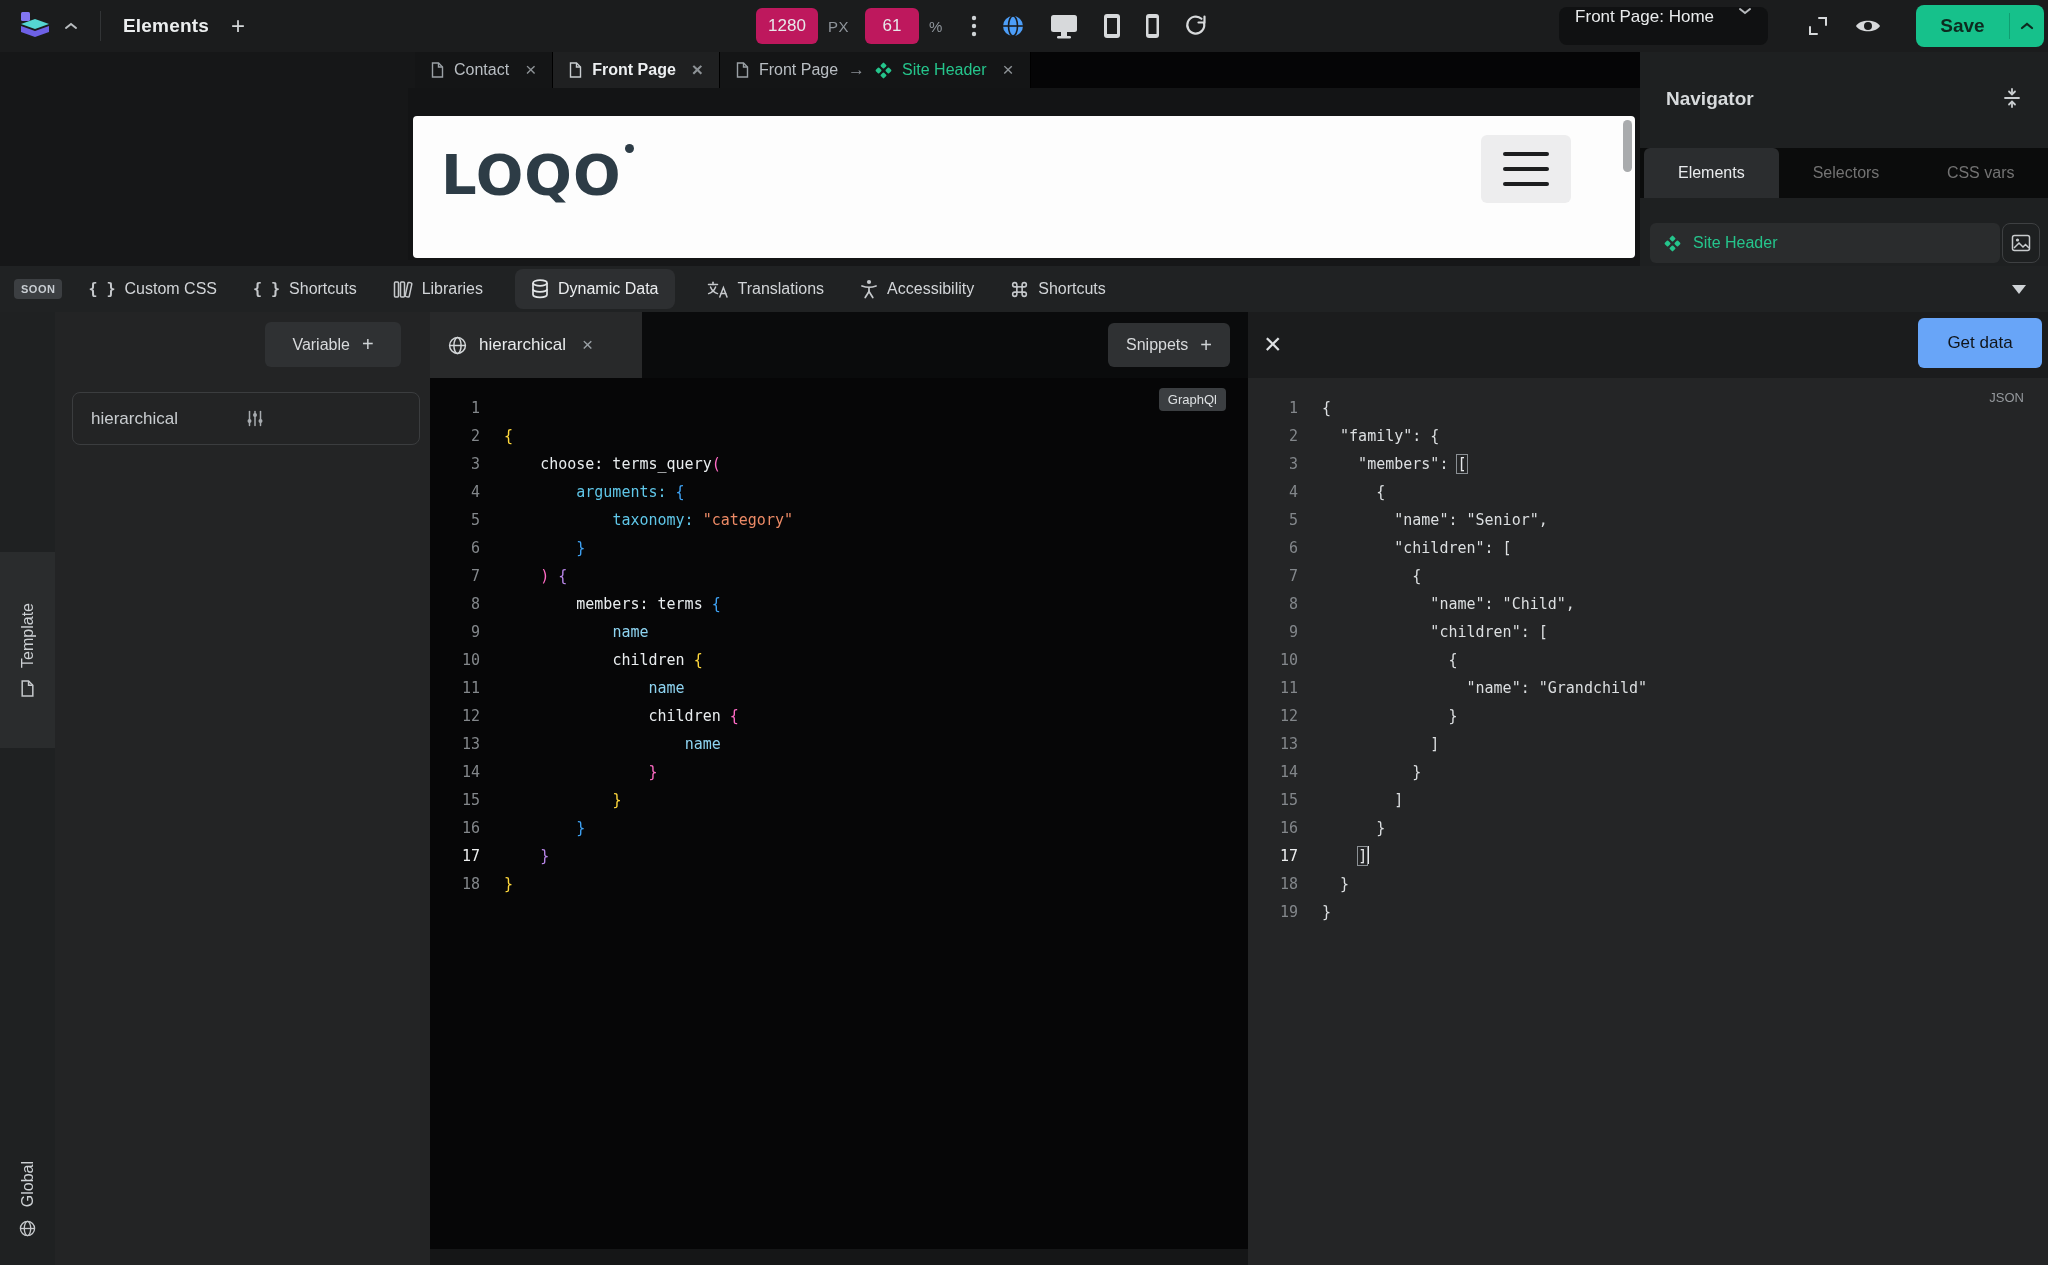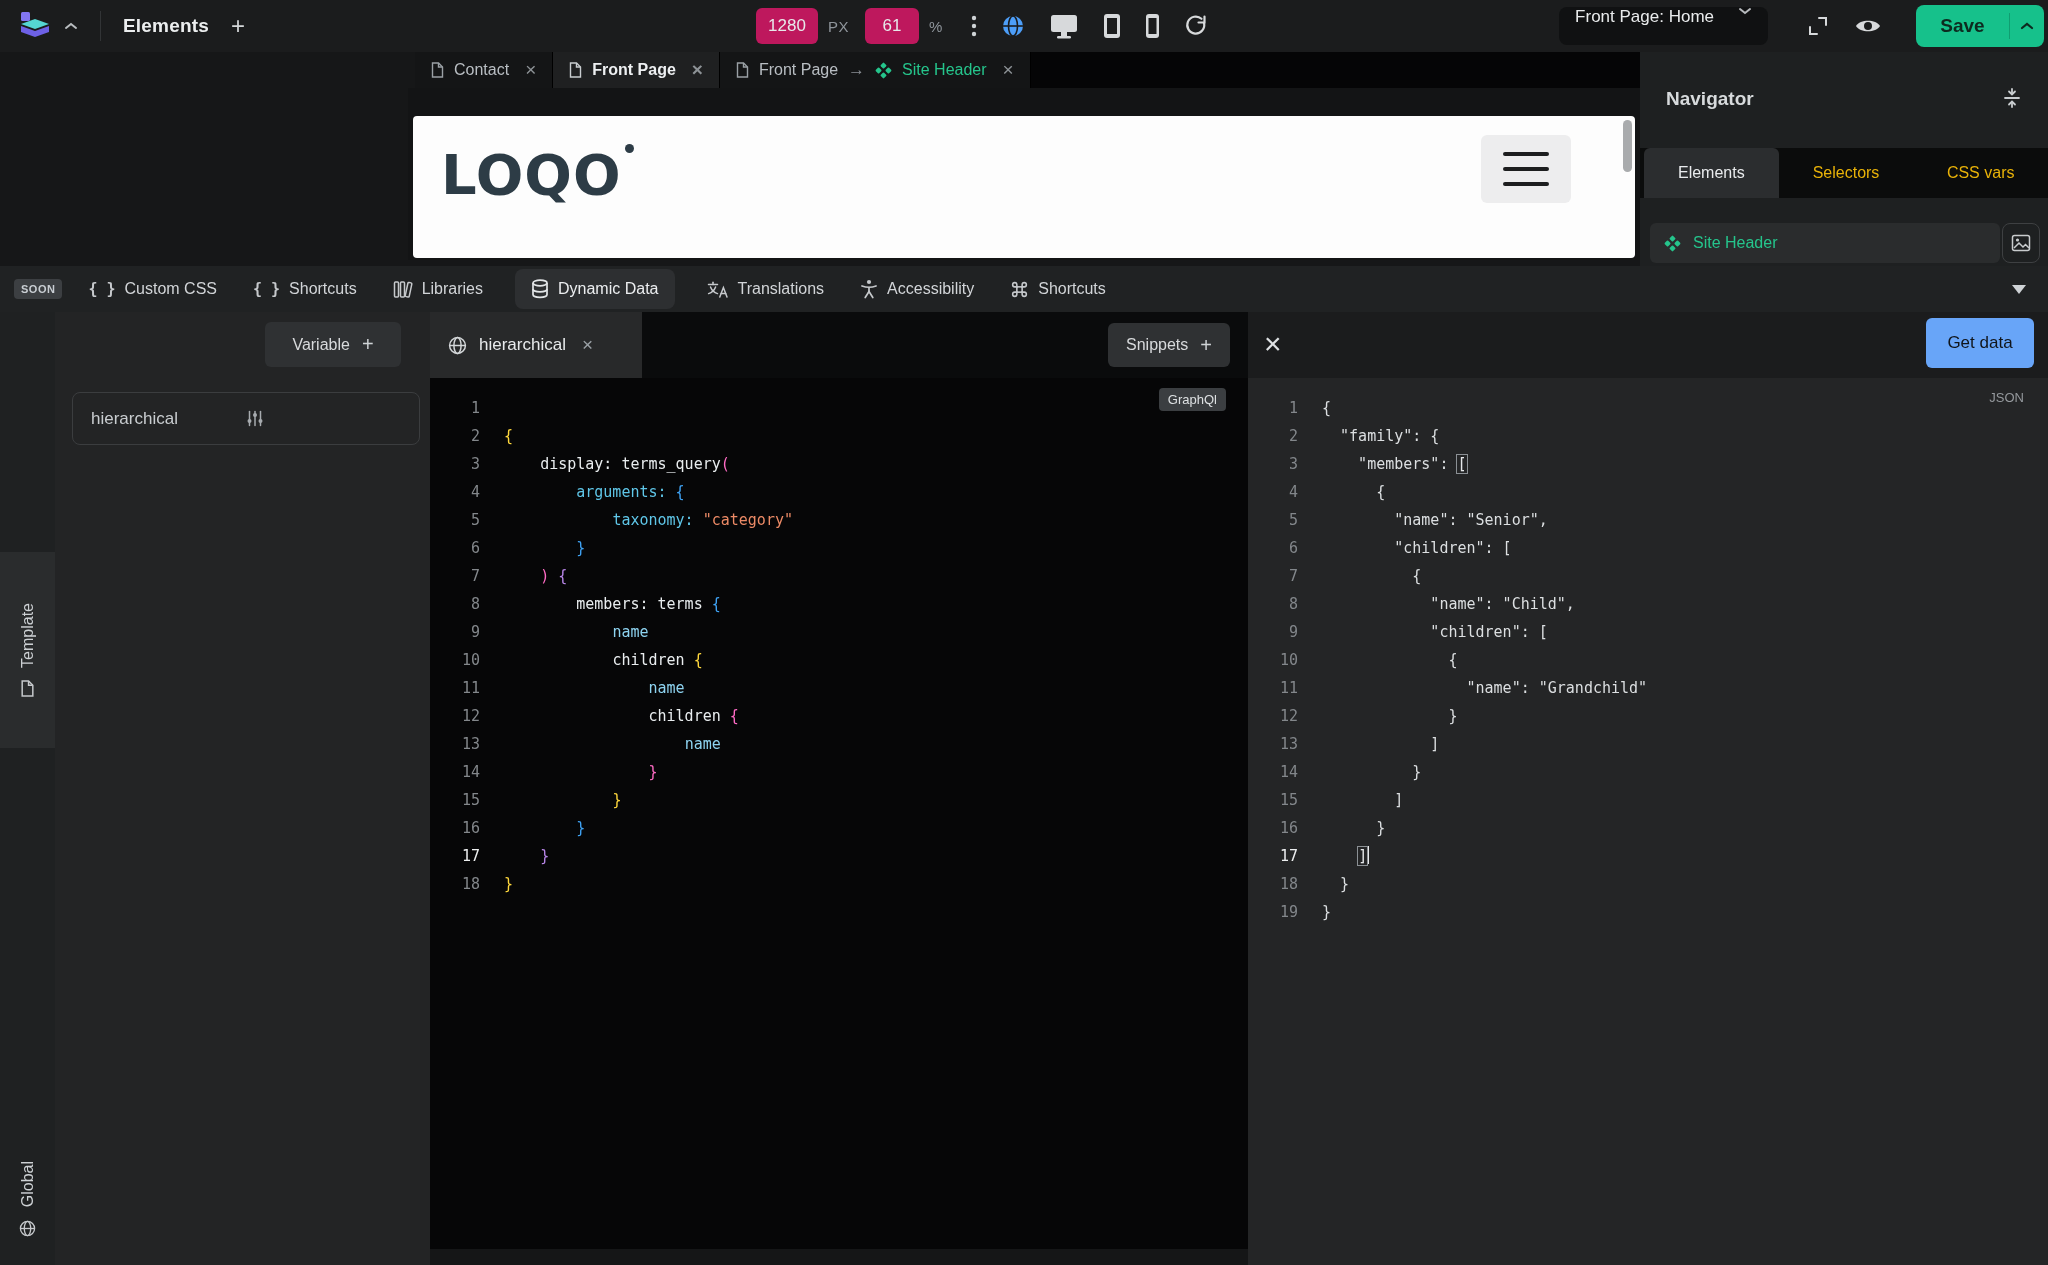--- a/index.html
+++ b/index.html
@@ -51,21 +51,21 @@
   .burger{position:absolute;right:64px;top:19px;width:90px;height:68px;background:#ededee;border-radius:6px;
           display:flex;flex-direction:column;justify-content:center;align-items:center;gap:11px;}
   .burger i{display:block;width:46px;height:4px;background:#1d1e1f;border-radius:2px;}
   .pv-scroll{position:absolute;right:3px;top:4px;width:9px;height:52px;background:#a9abad;border-radius:5px;}
 
   
   .navigator{position:absolute;left:1640px;top:52px;width:408px;height:214px;background:#1e2021;}
   .nav-title{position:absolute;left:26px;top:36px;font-size:19px;font-weight:700;color:#d7dadc;}
   .nav-collapse{position:absolute;right:26px;top:36px;color:#c9cdd0;}
   .nav-tabs{position:absolute;left:0;top:96px;width:408px;height:50px;background:#0b0c0c;display:flex;}
-  .nav-tab{flex:1;display:flex;align-items:center;justify-content:center;font-size:16px;color:#eab308;}
+  .nav-tab{flex:1;display:flex;align-items:center;justify-content:center;font-size:16px;color:#737373;}
   .nav-tab.active{background:#2b2d2f;border-radius:6px 6px 0 0;color:#e9ebed;margin-left:4px;}
   .nav-row{position:absolute;left:10px;top:171px;width:350px;height:40px;background:#2a2c2d;border-radius:6px;
            display:flex;align-items:center;gap:12px;padding-left:14px;box-sizing:border-box;}
   .nav-row span{font-size:16px;color:#25c58c;}
   .nav-imgbtn{position:absolute;right:8px;top:171px;width:38px;height:40px;border:1px solid #3e4042;border-radius:8px;
               box-sizing:border-box;display:flex;align-items:center;justify-content:center;color:#c9ccce;}
 
   
   .bottombar{position:absolute;left:0;top:266px;width:2048px;height:46px;background:#202223;
              display:flex;align-items:center;padding-left:14px;box-sizing:border-box;}
@@ -114,21 +114,21 @@
          font-family:"Liberation Sans",sans-serif;border-radius:4px;padding:4px 9px;}
   .cl{display:flex;height:28px;line-height:28px;}
   .g{width:50px;text-align:right;padding-right:14px;color:#83878b;flex:none;}
   .g.gact{color:#eceeef;}
   .cc{white-space:pre;margin-left:10px;}
   .editor-foot{position:absolute;left:0;bottom:0;width:818px;height:16px;background:#151617;}
 
   .output{position:absolute;left:1248px;top:0;width:800px;height:953px;background:#242526;}
   .output-head{position:absolute;left:0;top:0;width:800px;height:66px;background:#1b1c1d;}
   .close-x{position:absolute;left:16px;top:10px;font-size:30px;font-weight:300;color:#dfe2e4;line-height:44px;}
-  .getdata-btn{position:absolute;right:14px;top:6px;width:108px;height:50px;background:#68a5f8;border-radius:6px;
+  .getdata-btn{position:absolute;right:6px;top:6px;width:124px;height:50px;background:#68a5f8;border-radius:6px;
                display:flex;align-items:center;justify-content:center;font-size:17px;color:#10151b;}
   .json-label{position:absolute;top:78px;right:24px;font-size:13px;color:#95999d;}
   .outarea{position:absolute;left:0;top:66px;width:800px;height:870px;padding-top:16px;box-sizing:border-box;
            font-family:"DejaVu Sans Mono",monospace;font-size:15px;}
 
   
   .tok-com{color:#7dbd66;} .tok-fld{color:#e9edef;} .tok-arg{color:#5fc6e8;} .tok-leaf{color:#8ed3f0;}
   .tok-str{color:#ec8a66;} .tok-y{color:#ffd83d;} .tok-p{color:#ff6bc5;} .tok-v{color:#b886e8;}
   .tok-b{color:#3fa3f5;} .tok-plain{color:#dcdfe1;}
   .tok-match{color:#e6e8ea;outline:1px solid #8b9094;}
@@ -457,21 +457,21 @@
         <div id="gql-lines">
             <div class="cl">
               <span class="g">1</span>
             </div>
             <div class="cl">
               <span class="g">2</span>
               <span class="cc"><span class="tok-y">{</span></span>
             </div>
             <div class="cl">
               <span class="g">3</span>
-              <span class="cc"><span class="tok-plain">    </span><span class="tok-fld">display: terms_query</span><span class="tok-p">(</span></span>
+              <span class="cc"><span class="tok-plain">    </span><span class="tok-fld">choose: terms_query</span><span class="tok-p">(</span></span>
             </div>
             <div class="cl">
               <span class="g">4</span>
               <span class="cc"><span class="tok-plain">        </span><span class="tok-arg">arguments: </span><span class="tok-b">{</span></span>
             </div>
             <div class="cl">
               <span class="g">5</span>
               <span class="cc"><span class="tok-plain">            </span><span class="tok-arg">taxonomy: </span><span class="tok-str">"category"</span></span>
             </div>
             <div class="cl">

